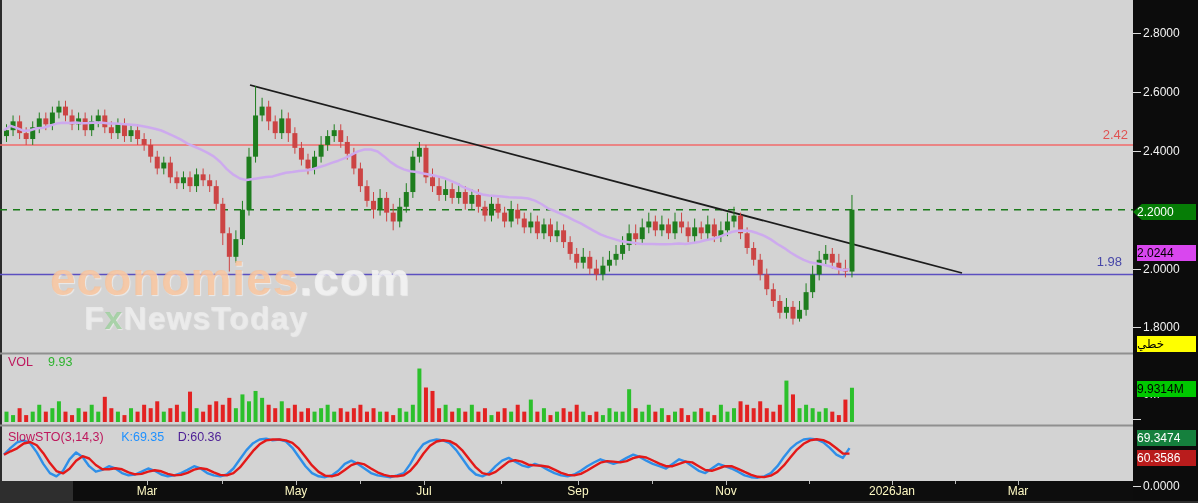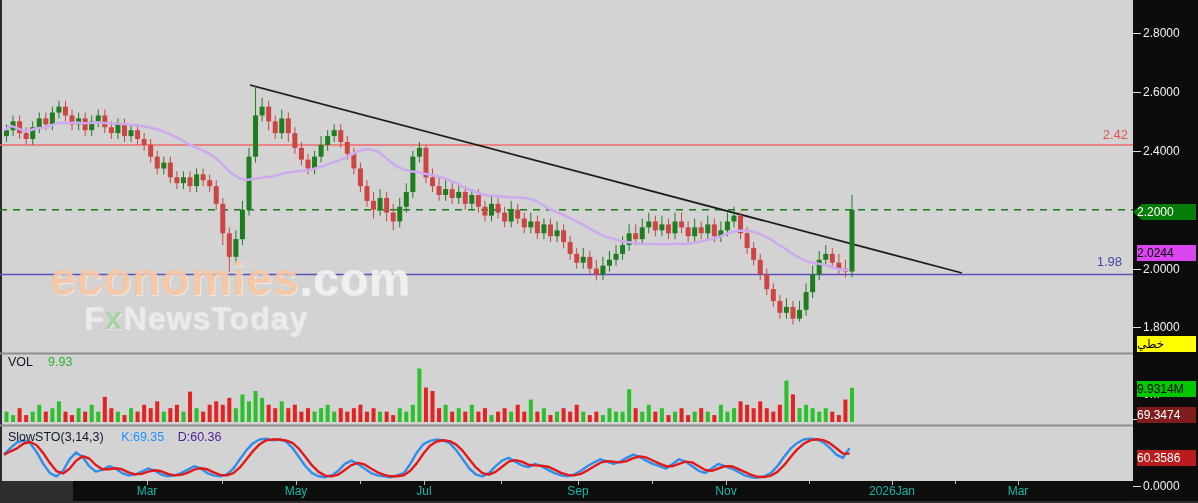--- a/index.html
+++ b/index.html
@@ -12,46 +12,46 @@
             text-shadow:1px 1px 1px rgba(255,255,255,.55);white-space:nowrap;}
   .wm-brand{color:rgba(247,193,152,.82);}
   .wm-suffix{color:rgba(240,240,240,.88);}
   .wm-line2{position:absolute;left:84px;top:300px;font-size:32px;font-weight:bold;letter-spacing:1px;
             color:rgba(234,234,234,.88);text-shadow:1px 1px 1px rgba(255,255,255,.5);white-space:nowrap;}
   .wm-x{color:rgba(158,206,158,.85);}
   
   .panel-header{position:absolute;left:8px;z-index:3;font-size:12.5px;white-space:nowrap;}
   #vol-header{top:355px;}
   #sto-header{top:430px;}
-  .hdr-label{color:#0f172a;}
+  .hdr-label{color:#be185d;}
   .hdr-green{color:#2db32d;margin-left:12px;}
   .hdr-blue{color:#1e90ff;margin-left:14px;}
   .hdr-red{color:#4c1d95;margin-left:10px;}
   
   .level-label{position:absolute;z-index:20;font-size:13px;text-align:right;}
   #resistance-label{left:1092px;width:36px;top:127px;color:#e05353;}
   #support-label{left:1096px;width:26px;top:254px;color:#4646a8;}
   
   #right-axis{position:absolute;left:1133px;top:0;width:65px;height:503px;background:#0c0c0c;z-index:10;}
   #bottom-axis{position:absolute;left:0;top:481px;width:1133px;height:22px;background:#0d0d0d;z-index:10;}
   #bottom-corner{position:absolute;left:0;top:481px;width:73px;height:22px;background:#2e2e2e;z-index:11;}
   #bottom-edge{position:absolute;left:0;top:501px;width:1198px;height:2px;background:#2e2e2e;z-index:40;}
   .axis-tick-label{position:absolute;left:10px;color:#f2f2f2;font-size:12px;transform:translateY(-50%);white-space:nowrap;}
   .axis-tick-dash{position:absolute;left:0;width:8px;height:1px;background:#dcdcdc;}
-  .time-label{position:absolute;top:3px;color:#14b8a6;font-size:12px;transform:translateX(-50%);white-space:nowrap;}
+  .time-label{position:absolute;top:3px;color:#fef9c3;font-size:12px;transform:translateX(-50%);white-space:nowrap;}
   .time-tick{position:absolute;top:0;width:1px;height:4px;background:#b8b8b8;}
   
   .badge{position:absolute;left:1137px;width:59px;height:16px;z-index:30;font-size:12px;line-height:16px;
          white-space:nowrap;}
   #badge-price-level{left:1133px;width:63px;top:204px;background:#067d06;color:#fff;
         clip-path:polygon(0 50%,14% 0,100% 0,100% 100%,14% 100%);padding-left:4px;box-sizing:border-box;}
   #badge-last-price{top:245px;background:#d946ef;color:#000;}
   #badge-scale-mode{top:336px;background:#ffff00;color:#000;font-family:"DejaVu Sans",sans-serif;}
   #badge-volume{top:381px;background:#00c800;color:#000;}
-  #badge-sto-k{top:407px;background:#7f1d1d;color:#fff;}
+  #badge-sto-k{top:430px;background:#15803d;color:#fff;}
   #badge-sto-d{top:450px;background:#b91c1c;color:#fff;}
 </style>
 </head>
 <body>
 
 <div id="screen">
 
   <svg id="chart-svg" width="1198" height="503" viewBox="0 0 1198 503">
       <rect x="0" y="0" width="2" height="481" fill="#2b2b2b"></rect>
       <line x1="0" y1="353.5" x2="1133" y2="353.5" stroke="#8f8f8f" stroke-width="2"></line>

